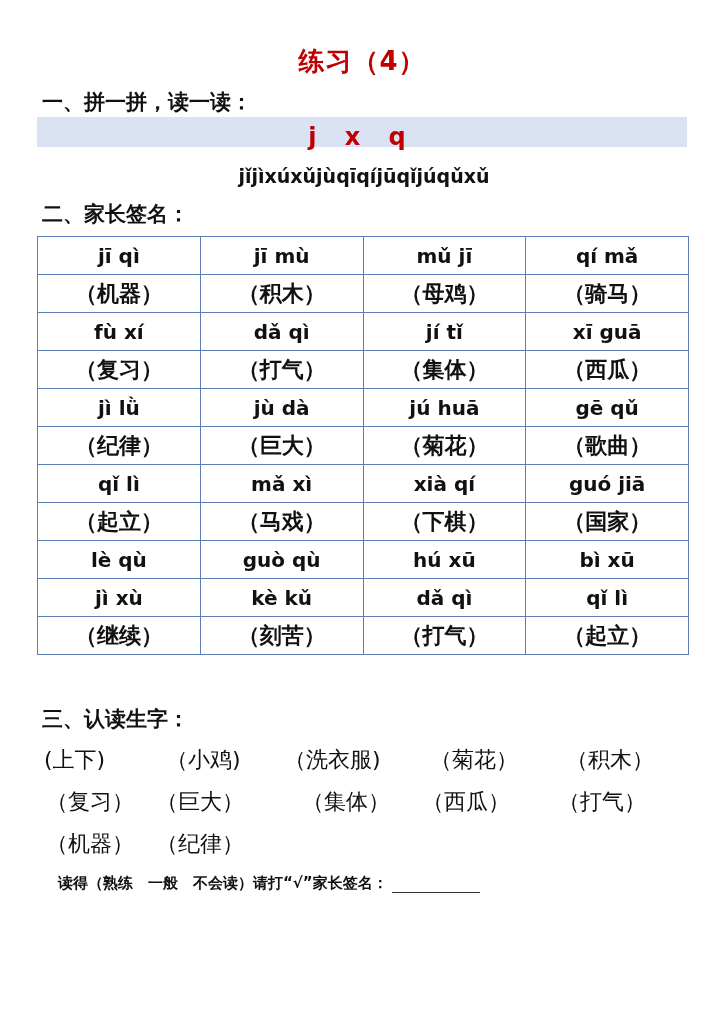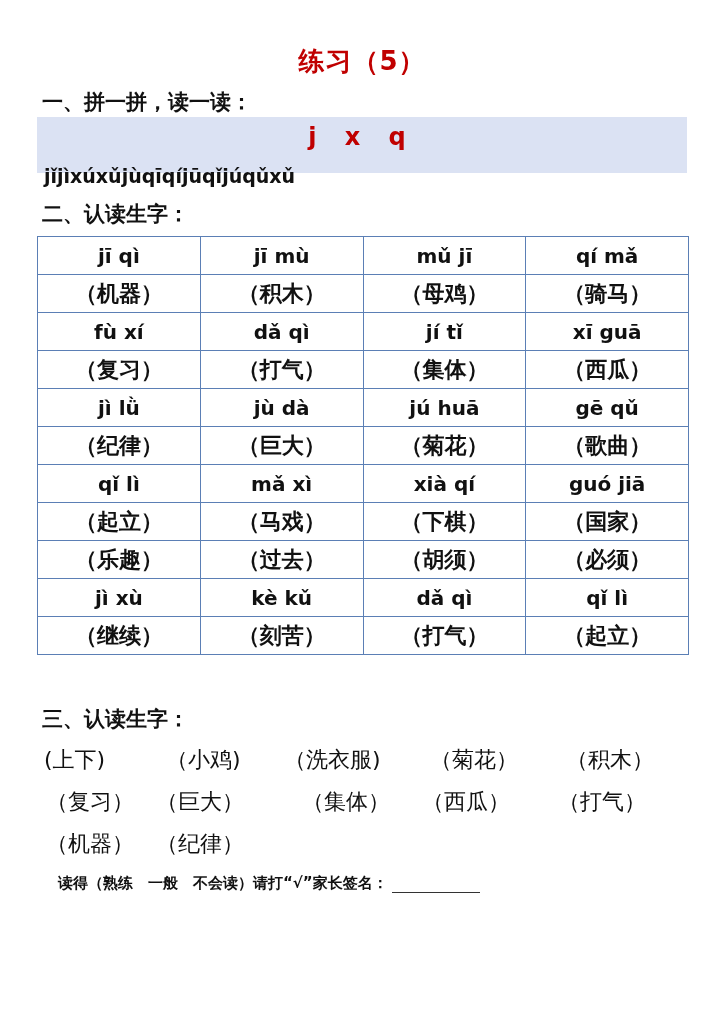--- a/index.html
+++ b/index.html
@@ -9,27 +9,27 @@
       color: #111;
     }
     .title {
       position: absolute; top: 44px; left: 0; width: 724px; text-align: center;
       font-size: 26px; font-weight: bold; color: #c00000; letter-spacing: 1px;
     }
     .section-heading {
       position: absolute; left: 42px; font-size: 21px; font-weight: bold; color: #111;
     }
     .banner {
-      position: absolute; left: 37px; top: 117px; width: 650px; height: 56px;
+      position: absolute; left: 37px; top: 117px; width: 650px; height: 30px;
       background: #dbe2f3; text-align: center; line-height: 40px;
       font-size: 24px; font-weight: bold; color: #c00000; letter-spacing: 10px;
     }
     .syllables {
       position: absolute; left: 44px; top: 165px; width: 640px;
-      display: flex; justify-content: flex-start;
+      display: flex; justify-content: center;
       font-size: 19px; font-weight: bold;
     }
     table.words {
       position: absolute; left: 37px; top: 236px; width: 652px;
       border-collapse: collapse; table-layout: fixed;
     }
     table.words td {
       border: 1.5px solid #5b7fb5; height: 37px; padding: 0;
       text-align: center; font-size: 20px; font-weight: bold;
     }
@@ -45,42 +45,42 @@
     }
     .footer .sig-label { }
     .sig-line {
       display: inline-block; width: 88px; border-bottom: 1.5px solid #333;
       margin-left: 4px; height: 14px;
     }
   </style>
 </head>
 <body>
 
-<div class="title">练习（5）</div>
+<div class="title">练习（4）</div>
 
 <div class="section-heading" style="top:88px;">一、拼一拼，读一读：</div>
 
 <div class="banner">j x q</div>
 
 <div class="syllables">
   <span>jǐ</span>
   <span>jì</span>
   <span>xú</span>
   <span>xǔ</span>
   <span>jù</span>
   <span>qī</span>
   <span>qí</span>
   <span>jū</span>
   <span>qǐ</span>
   <span>jú</span>
   <span>qǔ</span>
   <span>xǔ</span>
 </div>
 
-<div class="section-heading" style="top:200px;">二、认读生字：</div>
+<div class="section-heading" style="top:200px;">二、家长签名：</div>
 
 <table class="words">
   <tbody>
     <tr class="pinyin">
       <td>jī qì</td>
       <td>jī mù</td>
       <td>mǔ jī</td>
       <td>qí mǎ</td>
     </tr>
     <tr class="hanzi">
@@ -118,25 +118,25 @@
       <td>mǎ xì</td>
       <td>xià qí</td>
       <td>guó jiā</td>
     </tr>
     <tr class="hanzi">
       <td>（起立）</td>
       <td>（马戏）</td>
       <td>（下棋）</td>
       <td>（国家）</td>
     </tr>
-    <tr class="hanzi">
-      <td>（乐趣）</td>
-      <td>（过去）</td>
-      <td>（胡须）</td>
-      <td>（必须）</td>
+    <tr class="pinyin">
+      <td>lè qù</td>
+      <td>guò qù</td>
+      <td>hú xū</td>
+      <td>bì xū</td>
     </tr>
     <tr class="pinyin">
       <td>jì xù</td>
       <td>kè kǔ</td>
       <td>dǎ qì</td>
       <td>qǐ lì</td>
     </tr>
     <tr class="hanzi">
       <td>（继续）</td>
       <td>（刻苦）</td>

